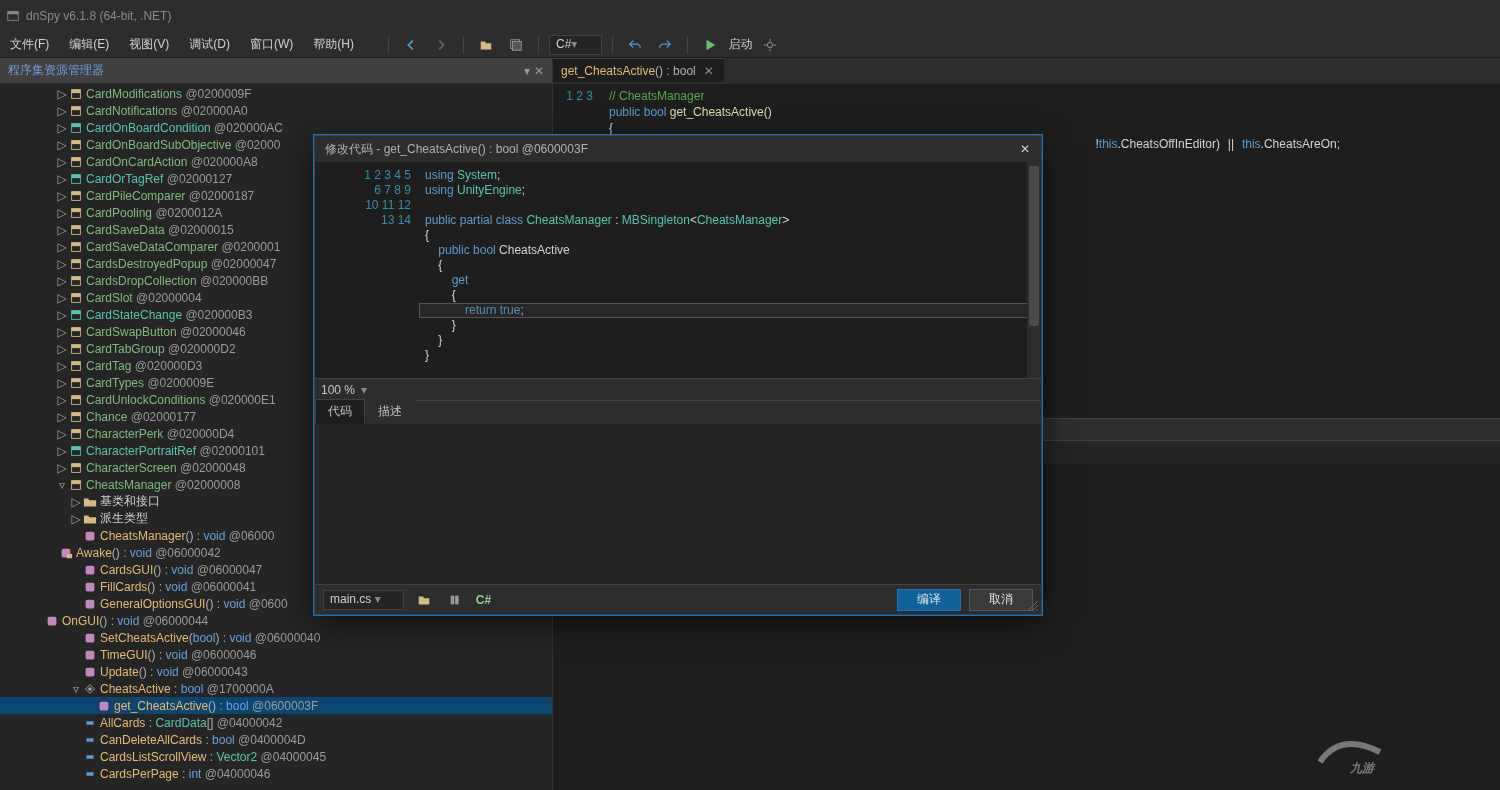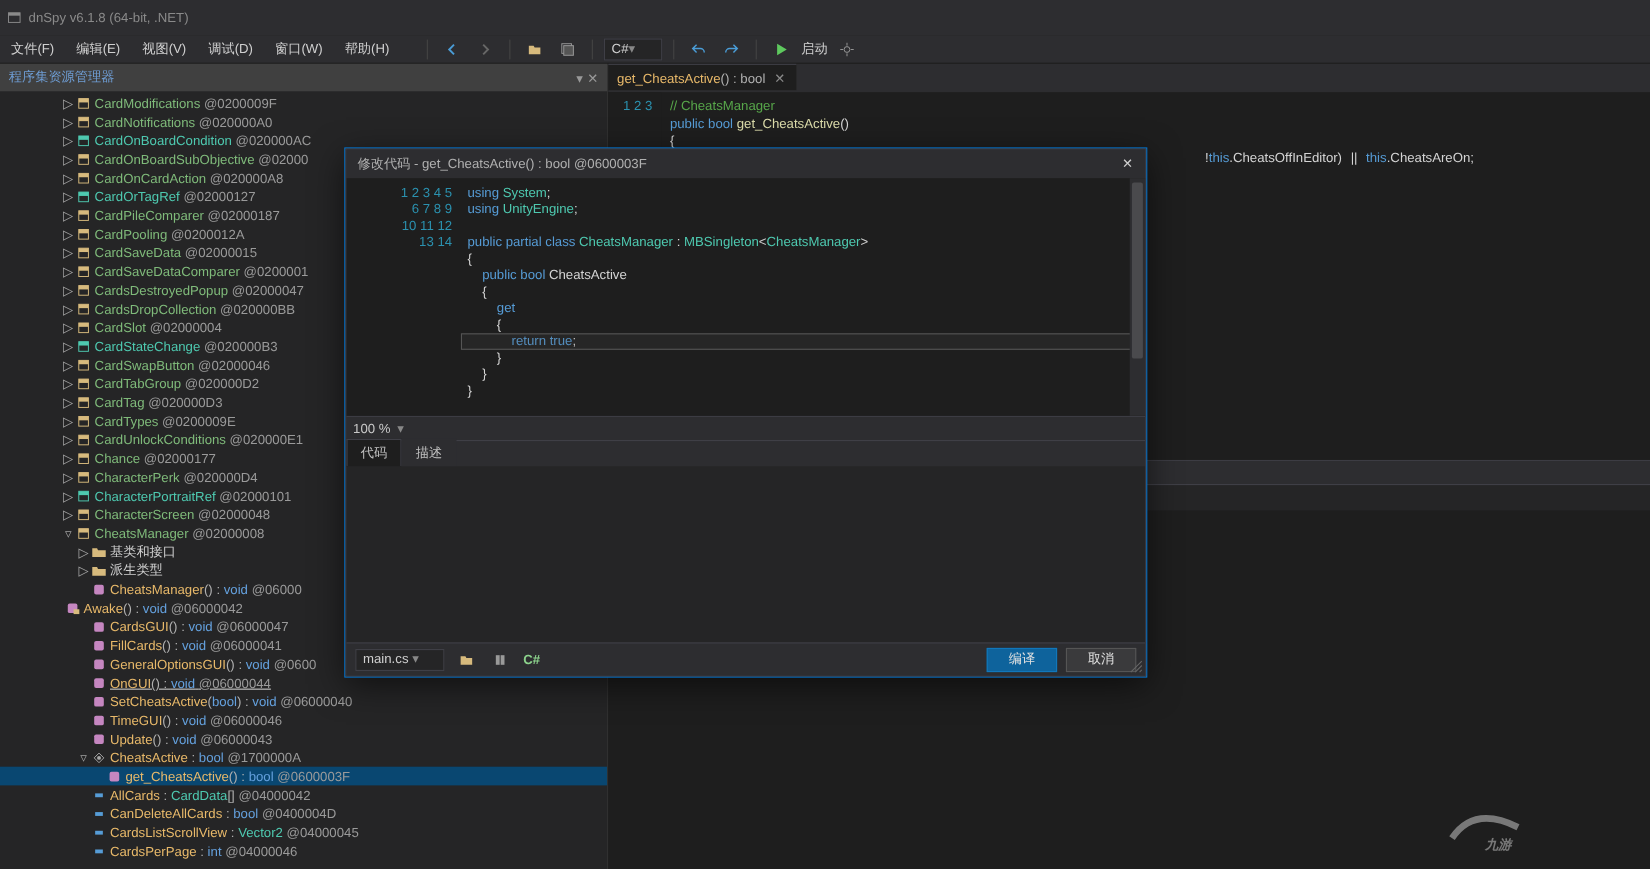--- a/index.html
+++ b/index.html
@@ -448,21 +448,21 @@
         </div>
         <div class="tree-row" style="padding-left: 70px;">
           <span class="exp"></span>
           <span class="ico">
             <svg viewBox="0 0 16 16">
               <rect x="3" y="3" width="10" height="10" rx="2" fill="#c586c0"></rect>
             </svg>
           </span>
           <span class="lbl"><span class="nm-meth">GeneralOptionsGUI</span><span class="punc">() : </span><span class="nm-kw">void</span> <span class="addr">@0600</span></span>
         </div>
-        <div class="tree-row" style="padding-left: 70px; text-decoration: underline;">
+        <div class="tree-row" style="padding-left: 32px;">
           <span class="exp"></span>
           <span class="ico">
             <svg viewBox="0 0 16 16">
               <rect x="3" y="3" width="10" height="10" rx="2" fill="#c586c0"></rect>
             </svg>
           </span>
           <span class="lbl"><span class="nm-meth">OnGUI</span><span class="punc">() : </span><span class="nm-kw">void</span> <span class="addr">@06000044</span></span>
         </div>
         <div class="tree-row" style="padding-left: 70px;">
           <span class="exp"></span>

